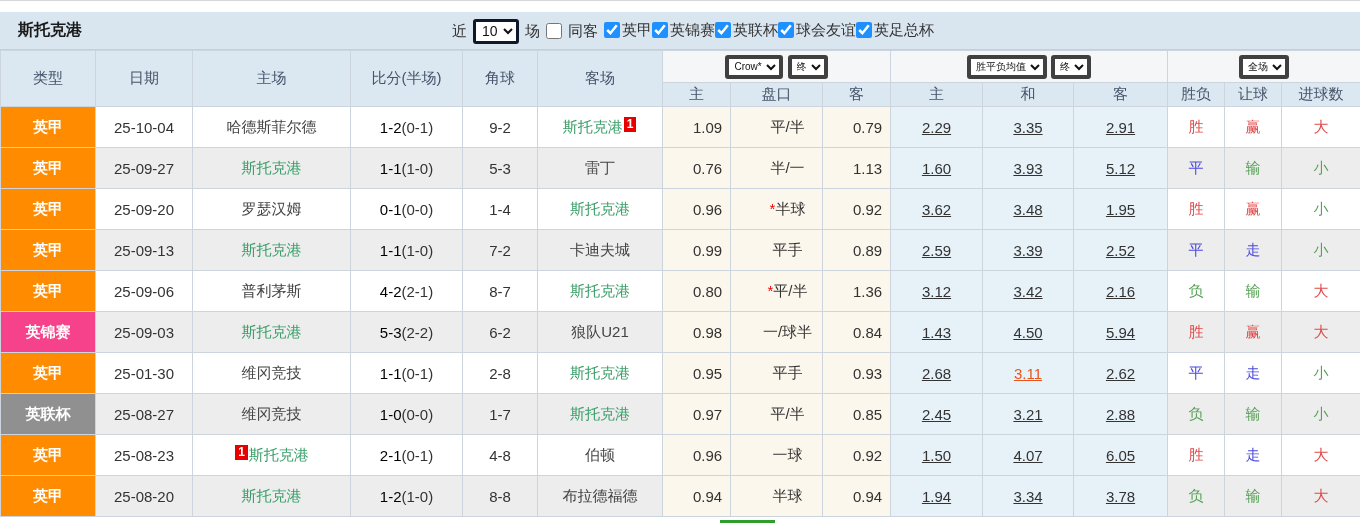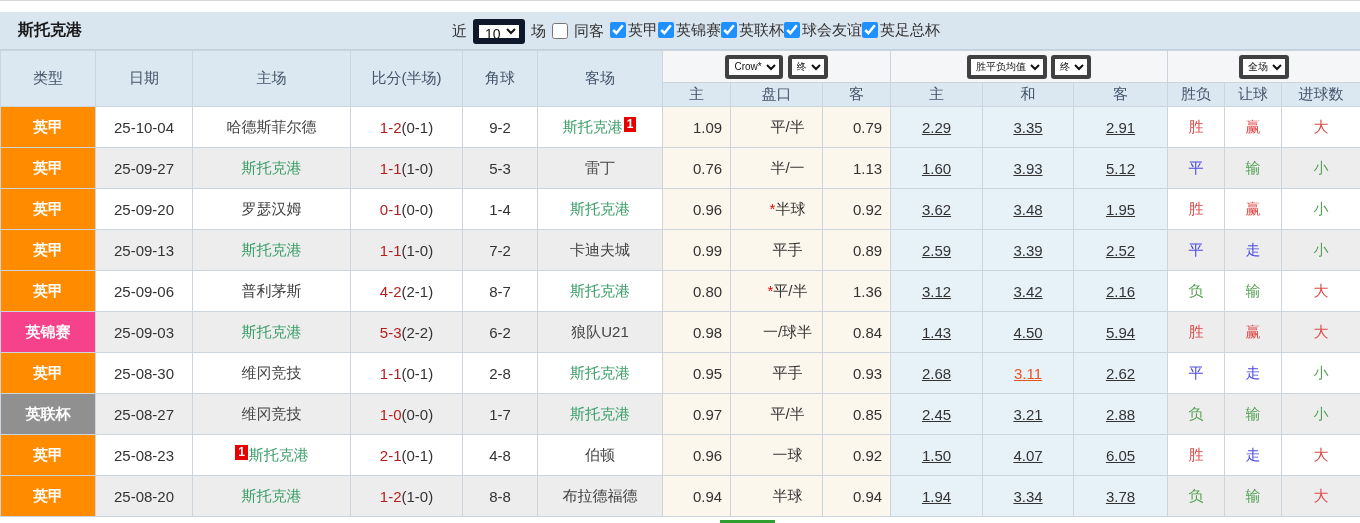--- a/index.html
+++ b/index.html
@@ -12,21 +12,21 @@
   .top-strip { height:12px; background:#fff; border-top:1px solid #d8d8d8; }
   
   .title-bar {
     height:38px; background:#d9e5ef; border-bottom:1px solid #c3cfd9;
     position:relative; display:flex; align-items:center;
   }
   .team-title { font-weight:bold; font-size:16px; color:#1a1a1a; margin-left:18px; }
   .filters { position:absolute; left:452px; top:0; height:38px; display:flex; align-items:center; gap:6px; white-space:nowrap; }
   .filters select {
     font-family:inherit; font-size:14px; height:25px; padding:0 2px;
-    border:6px solid #0f172a; border-radius:3px; background:#fff; color:#111;
+    border:3px solid #0f172a; border-radius:3px; background:#fff; color:#111;
   }
   .filters input[type=checkbox]{ width:16px; height:16px; accent-color:#1e90ff; cursor:pointer; }
   label.comp { display:inline-flex; align-items:center; gap:2px; cursor:pointer; }
   
   table { border-collapse:collapse; table-layout:fixed; width:1360px; }
   th, td {
     border:1px solid #ccd5dd; text-align:center; vertical-align:middle;
     overflow:hidden; white-space:nowrap;
   }
   thead th { color:#44546a; font-weight:normal; font-size:15px; }
@@ -39,21 +39,21 @@
   }
   tbody td { height:41px; font-size:15px; }
   tbody tr.odd  td { background:#ffffff; }
   tbody tr.even td { background:#ededed; }
   tbody td.cream { background:#fcf7ec !important;padding-left:22px; }
   tbody td.lblue { background:#e7f1f8 !important;text-decoration:underline; }
   td.league { color:#fff; font-weight:bold; padding:0; }
   .focus-team { color:#3a9e68; }
   .opp-team { color:#444; }
   td.team-cell { cursor:pointer; }
-  .ft { color:#b91c1c; }
+  .ft { color:#000000; }
   .ht { color:#333; }
   .sup-badge {
     display:inline-block; background:#e60000; color:#fff; font-size:12px;
     font-weight:bold; line-height:15px; padding:0 3px; position:relative; top:-4px; margin:0 1px;
   }
   .star { color:#ee0000; }
   .c-red { color:#e04b4b; }
   .c-blue { color:#4a4ae0; }
   .c-green { color:#55a055; }
   .hl-orange { color:#e8541e; }
@@ -242,21 +242,21 @@
         <td class="cream">0.84</td>
         <td class="lblue">1.43</td>
         <td class="lblue">4.50</td>
         <td class="lblue">5.94</td>
         <td class="c-red">胜</td>
         <td class="c-red">赢</td>
         <td class="c-red">大</td>
       </tr>
       <tr class="odd">
         <td class="league" style="background: rgb(255, 140, 0);">英甲</td>
-        <td>25-08-30</td>
+        <td>25-01-30</td>
         <td class="team-cell"><span class="opp-team">维冈竞技</span></td>
         <td><span class="ft">1-1</span><span class="ht">(0-1)</span></td>
         <td>2-8</td>
         <td class="team-cell"><span class="focus-team">斯托克港</span></td>
         <td class="cream">0.95</td>
         <td class="cream">平手</td>
         <td class="cream">0.93</td>
         <td class="lblue">2.68</td>
         <td class="lblue hl-orange">3.11</td>
         <td class="lblue">2.62</td>

